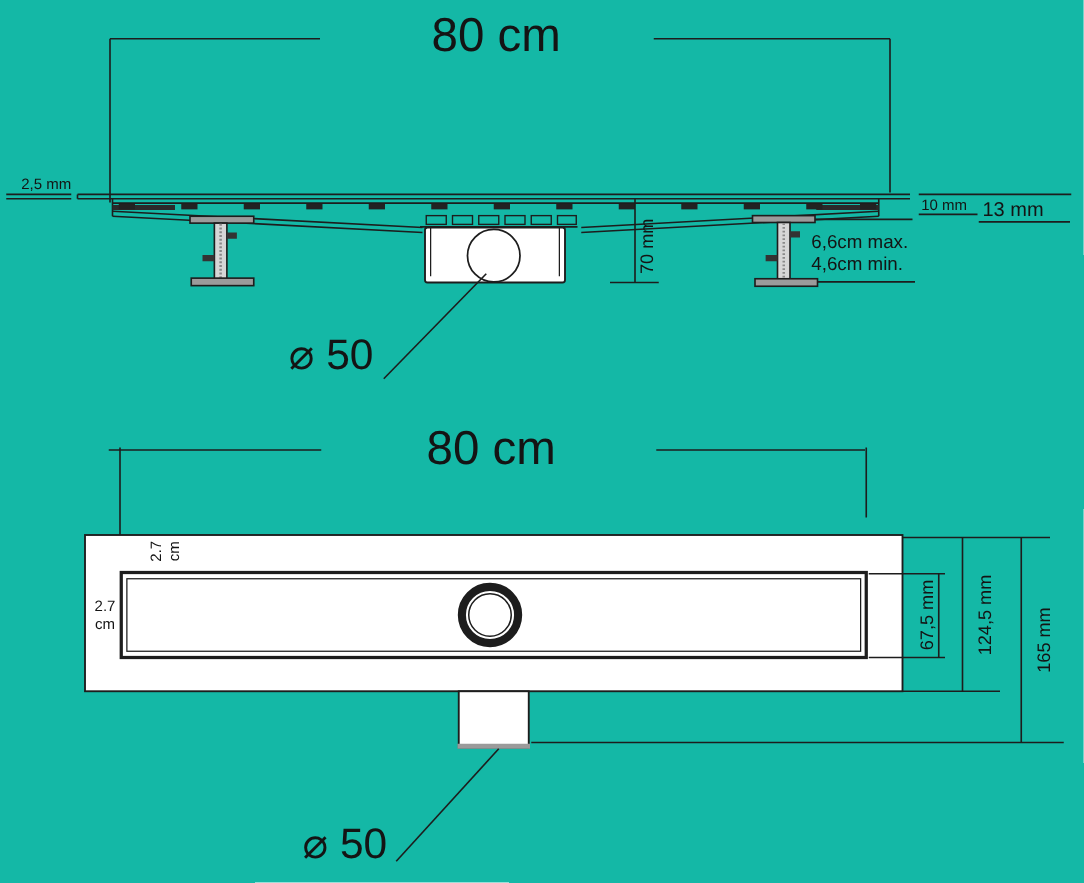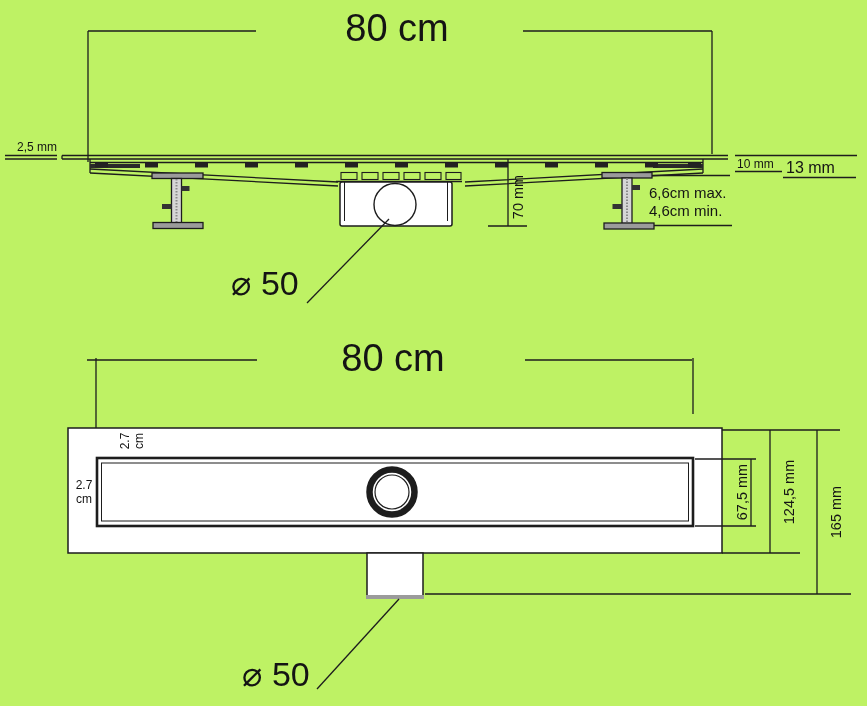--- a/index.html
+++ b/index.html
@@ -1,16 +1,16 @@
 <!DOCTYPE html>
 <html><head>
 <meta charset="utf-8">
 <style>
   html,body{margin:0;padding:0;background:#ffffff;}
-  .canvas{position:relative;width:867px;height:706px;background:#bef264;overflow:hidden;}
+  .canvas{position:relative;width:867px;height:706px;background:#14b8a6;overflow:hidden;}
   svg{display:block;}
   svg text{font-family:"Liberation Sans","DejaVu Sans",sans-serif;fill:#141414;}
   .t-big{font-size:38px;}
   .t-med{font-size:15px;}
   .t-med2{font-size:14.5px;}
   .t-sm{font-size:12px;}
   .t-dia{font-size:34px;}
   .t-13{font-size:16px;}
 </style>
 </head>

